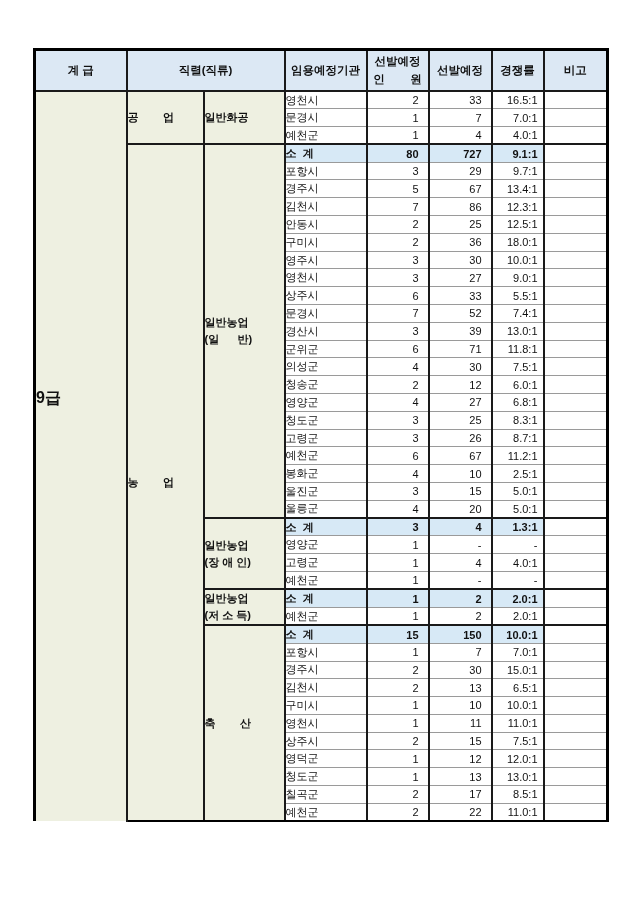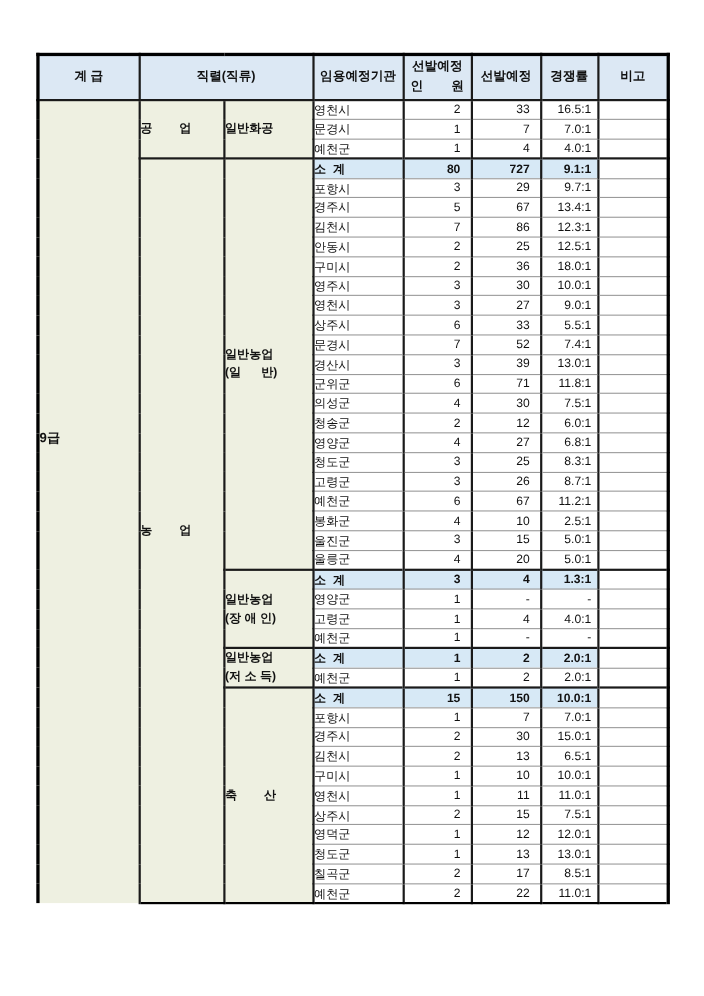--- a/index.html
+++ b/index.html
@@ -39,21 +39,21 @@
     padding:0;vertical-align:middle;
     background:#fff;box-sizing:border-box;
   }
   tr.branch-start td{border-top:2px solid var(--bd);}
   td.rank-cell,td.series-cell,td.branch-cell{
     border:2px solid var(--bd);
     background:var(--group-bg);
     font-weight:700;text-align:left;
     white-space:pre;line-height:1.55;
   }
-  td.rank-cell{font-size:12px;border-bottom:none;padding-bottom:117px;margin-left:44px;}
+  td.rank-cell{font-size:16px;border-bottom:none;padding-bottom:117px;margin-left:44px;}
   td.bottom-edge{border-bottom:2.5px solid #000;}
   td.c-agency{text-align:left;}
   td.c-planned,td.c-apps{text-align:right;padding-right:9px;}
   td.c-ratio{text-align:right;padding-right:5px;}
   td.c-note{background:#fff;}
   tr.subtotal td.c-agency,
   tr.subtotal td.c-planned,
   tr.subtotal td.c-apps,
   tr.subtotal td.c-ratio{
     background:var(--subtotal-bg);font-weight:700;

